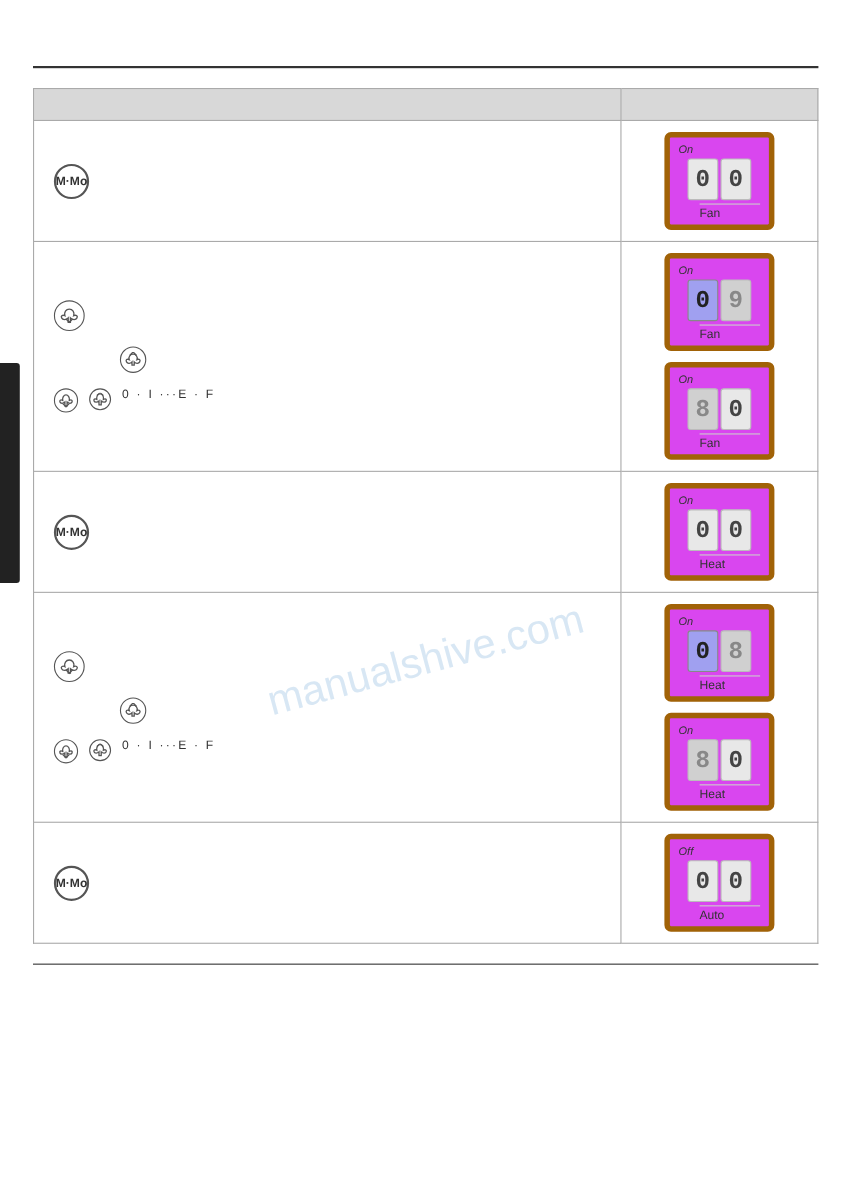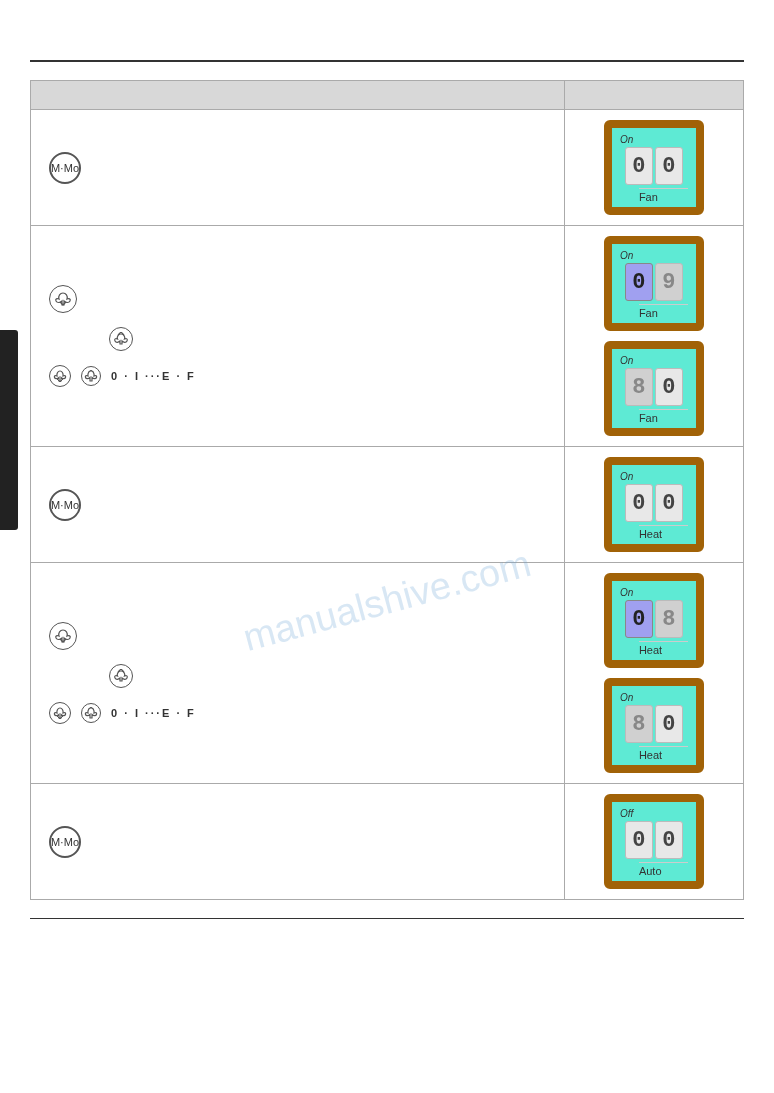--- a/index.html
+++ b/index.html
@@ -68,24 +68,24 @@
     .right-col {
       width: 180px;
       padding: 10px 14px;
       vertical-align: middle;
       text-align: center;
     }
 
     
     .lcd-display {
       display: inline-block;
-      border: 8px solid #a16207;
+      border: 5px solid #a16207;
       border-radius: 6px;
       padding: 6px 8px 4px 8px;
-      background: #5eead4;
+      background: #d946ef;
       min-width: 100px;
       position: relative;
     }
 
     .lcd-top-label {
       font-size: 10px;
       color: #333;
       text-align: left;
       margin-bottom: 2px;
       font-style: italic;
@@ -146,21 +146,21 @@
     .circle-icon {
       display: inline-flex;
       align-items: center;
       justify-content: center;
       border: 2px solid #555;
       border-radius: 50%;
       width: 32px;
       height: 32px;
       font-size: 11px;
       color: #333;
-      font-weight: normal;
+      font-weight: bold;
     }
 
     .fan-down-icon {
       display: inline-flex;
       flex-direction: column;
       align-items: center;
       justify-content: center;
       border: 1.5px solid #555;
       border-radius: 50%;
       width: 28px;
@@ -189,24 +189,22 @@
     }
 
     .cell-content {
       display: flex;
       flex-direction: column;
       gap: 6px;
     }
 
     .step-row {
       display: flex;
-      align-items: center;
       gap: 10px;
       margin: 4px 0;
-      font-weight: bold;
     }
 
     
     .watermark {
       position: absolute;
       left: 50%;
       top: 55%;
       transform: translate(-50%, -50%) rotate(-15deg);
       font-size: 38px;
       color: rgba(100, 160, 210, 0.25);

